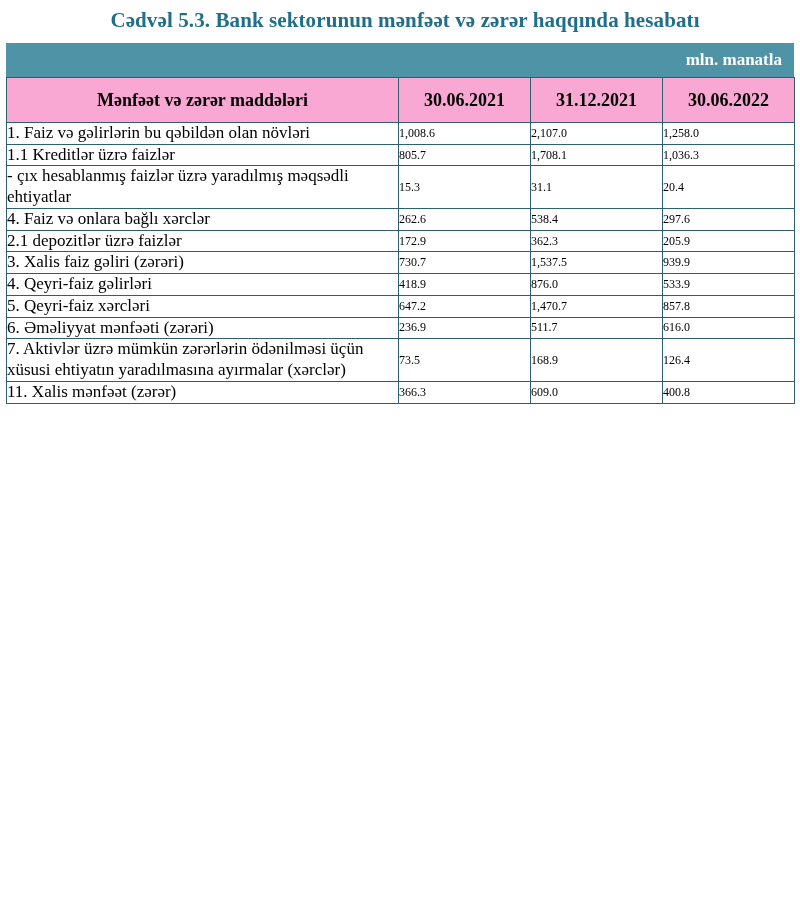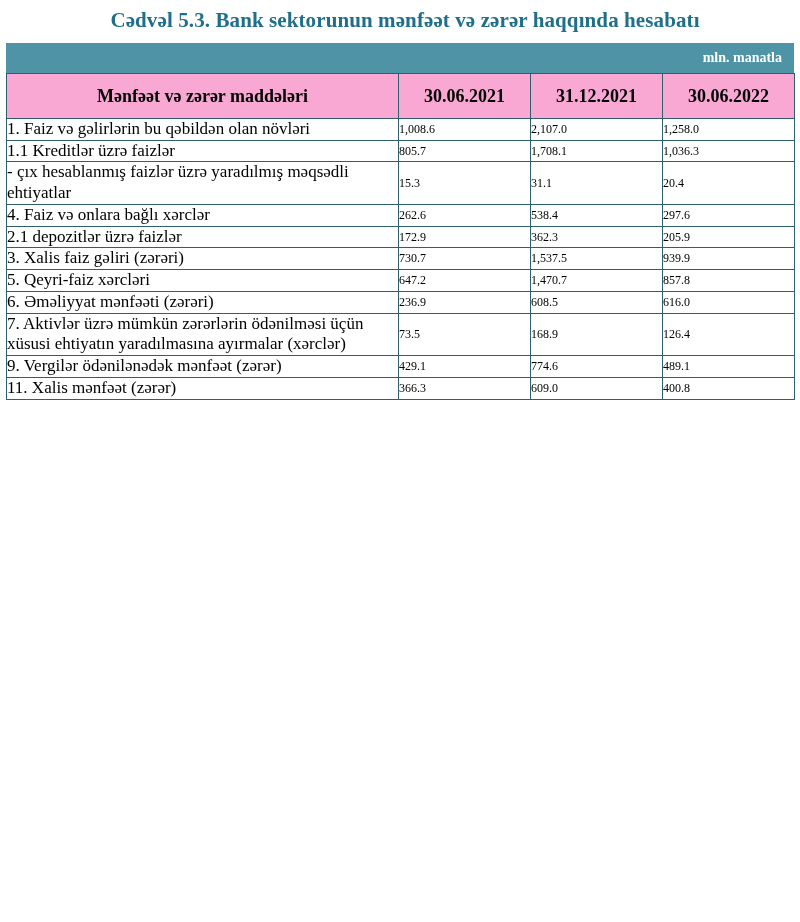--- a/index.html
+++ b/index.html
@@ -26,21 +26,21 @@
     font-weight: bold;
     font-size: 21px;
     text-align: center;
     padding: 8px 10px 10px 20px;
     letter-spacing: 0.1px;
   }
   .unit-bar {
     background: #4e94a6;
     color: #ffffff;
     font-weight: bold;
-    font-size: 14px;
+    font-size: 17px;
     text-align: right;
     padding: 7px 12px 7px 0;
     margin: 0 6px 0 6px;
     font-family: "Liberation Serif", serif;
   }
   table.main {
     border-collapse: collapse;
     width: 788px;
     margin: 0 6px;
     table-layout: fixed;
@@ -133,42 +133,42 @@
           <td class="num">362.3</td>
           <td class="num">205.9</td>
         </tr>
         <tr>
           <td class="label">3. Xalis faiz gəliri (zərəri)</td>
           <td class="num">730.7</td>
           <td class="num">1,537.5</td>
           <td class="num">939.9</td>
         </tr>
         <tr>
+          <td class="label">4. Qeyri-faiz gəlirləri</td>
+          <td class="num">418.9</td>
+          <td class="num">876.0</td>
+          <td class="num">533.9</td>
+        </tr>
+        <tr>
           <td class="label">5. Qeyri-faiz xərcləri</td>
           <td class="num">647.2</td>
           <td class="num">1,470.7</td>
           <td class="num">857.8</td>
         </tr>
         <tr>
           <td class="label">6. Əməliyyat mənfəəti (zərəri)</td>
           <td class="num">236.9</td>
-          <td class="num">608.5</td>
+          <td class="num">511.7</td>
           <td class="num">616.0</td>
         </tr>
         <tr>
           <td class="label">7. Aktivlər üzrə mümkün zərərlərin ödənilməsi üçün xüsusi ehtiyatın yaradılmasına ayırmalar (xərclər)</td>
           <td class="num">73.5</td>
           <td class="num">168.9</td>
           <td class="num">126.4</td>
-        </tr>
-        <tr>
-          <td class="label">9. Vergilər ödənilənədək mənfəət (zərər)</td>
-          <td class="num">429.1</td>
-          <td class="num">774.6</td>
-          <td class="num">489.1</td>
         </tr>
         <tr>
           <td class="label">11. Xalis mənfəət (zərər)</td>
           <td class="num">366.3</td>
           <td class="num">609.0</td>
           <td class="num">400.8</td>
         </tr>
       </tbody>
   </table>
 

